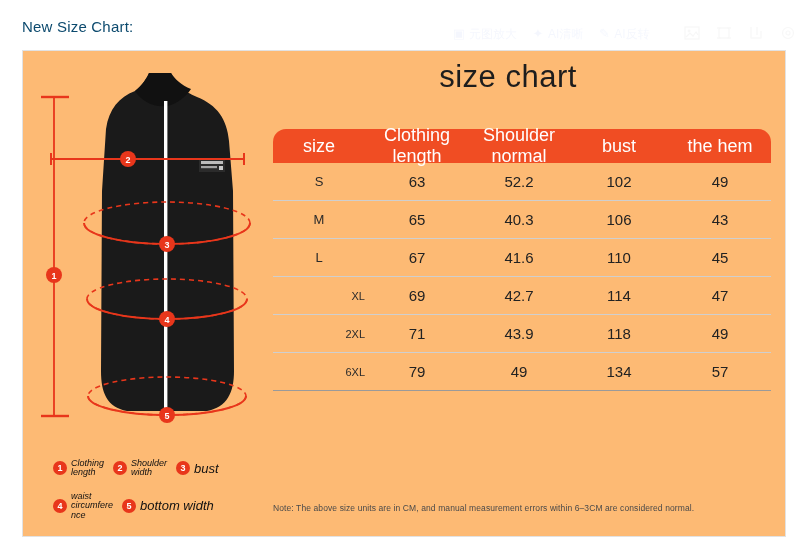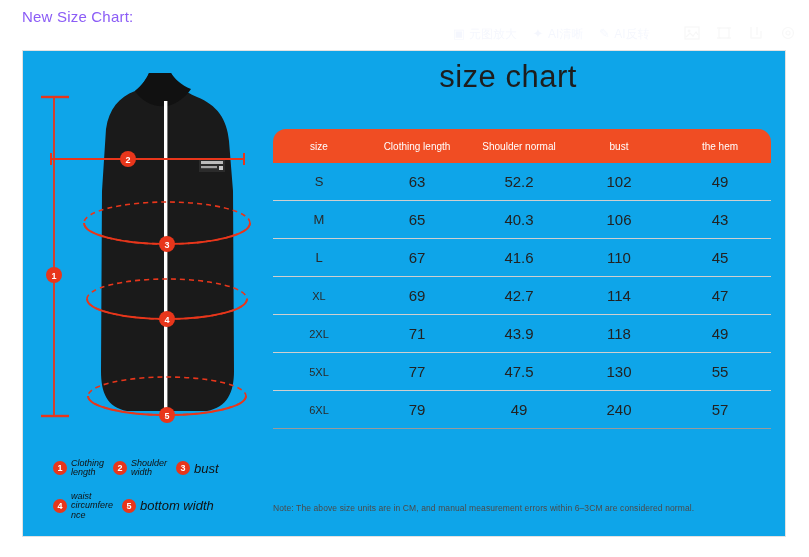--- a/index.html
+++ b/index.html
@@ -13,23 +13,23 @@
     position: relative;
     overflow: hidden;
     font-family: "Liberation Sans", sans-serif;
     color: #2b2b2b;
   }
 
   
   #page-heading {
     position: absolute;
     left: 22px;
-    top: 8px;
+    top: 18px;
     font-size: 15px;
-    color: #8b5cf6;
+    color: #0c4a6e;
     letter-spacing: 0.2px;
     white-space: nowrap;
   }
 
   
   #watermark-toolbar {
     position: absolute;
     left: 452px;
     top: 22px;
     height: 24px;
@@ -66,21 +66,21 @@
   .wm-icon-only svg { display: block; }
 
   
   #size-chart-card {
     position: absolute;
     left: 22px;
     top: 50px;
     width: 764px;
     height: 487px;
     border: 1px solid #e2e2e2;
-    background: #0ea5e9;
+    background: #fdba74;
     box-sizing: border-box;
   }
 
   
   #chart-title {
     position: absolute;
     left: 0;
     top: 8px;
     width: 100%;
     text-align: center;
@@ -156,21 +156,21 @@
     top: 78px;
     width: 498px;
   }
   #table-header {
     background: #f04d23;
     border-radius: 13px 13px 0 0;
     height: 34px;
     display: flex;
     align-items: center;
     color: #ffffff;
-    font-size: 10px;
+    font-size: 18px;
   }
   .th, .td {
     text-align: center;
     box-sizing: border-box;
   }
   .col-size   { width: 92px; }
   .col-length { width: 104px; }
   .col-shoulder { width: 100px; }
   .col-bust   { width: 100px; }
   .col-hem    { width: 102px; }
@@ -183,21 +183,21 @@
     border-bottom: 1px solid #cfcfcf;
     font-size: 15px;
     color: #222;
   }
   .table-row:first-child { border-top: none; }
   .table-row:last-child { border-bottom: 1.5px solid #9a9a9a; }
   .td.size-cell {
     font-size: 13px;
     color: #2a2a2a;
   }
-  .td.size-cell.small { font-size: 11px; }
+  .td.size-cell.small { font-size: 11px; text-align: right; }
 
   #table-note {
     position: absolute;
     left: 250px;
     top: 452px;
     width: 500px;
     font-size: 8.5px;
     color: #4a4a4a;
     letter-spacing: 0.1px;
     white-space: nowrap;
@@ -378,31 +378,24 @@
           <div class="td col-hem">47</div>
         </div>
         <div class="table-row">
           <div class="td col-size size-cell small">2XL</div>
           <div class="td col-length">71</div>
           <div class="td col-shoulder">43.9</div>
           <div class="td col-bust">118</div>
           <div class="td col-hem">49</div>
         </div>
         <div class="table-row">
-          <div class="td col-size size-cell small">5XL</div>
-          <div class="td col-length">77</div>
-          <div class="td col-shoulder">47.5</div>
-          <div class="td col-bust">130</div>
-          <div class="td col-hem">55</div>
-        </div>
-        <div class="table-row">
           <div class="td col-size size-cell small">6XL</div>
           <div class="td col-length">79</div>
           <div class="td col-shoulder">49</div>
-          <div class="td col-bust">240</div>
+          <div class="td col-bust">134</div>
           <div class="td col-hem">57</div>
         </div>
       </div>
   </div>
 
   <div id="table-note">Note: The above size units are in CM, and manual measurement errors within 6–3CM are considered normal.</div>
 
 </div>
 
 </body></html>

